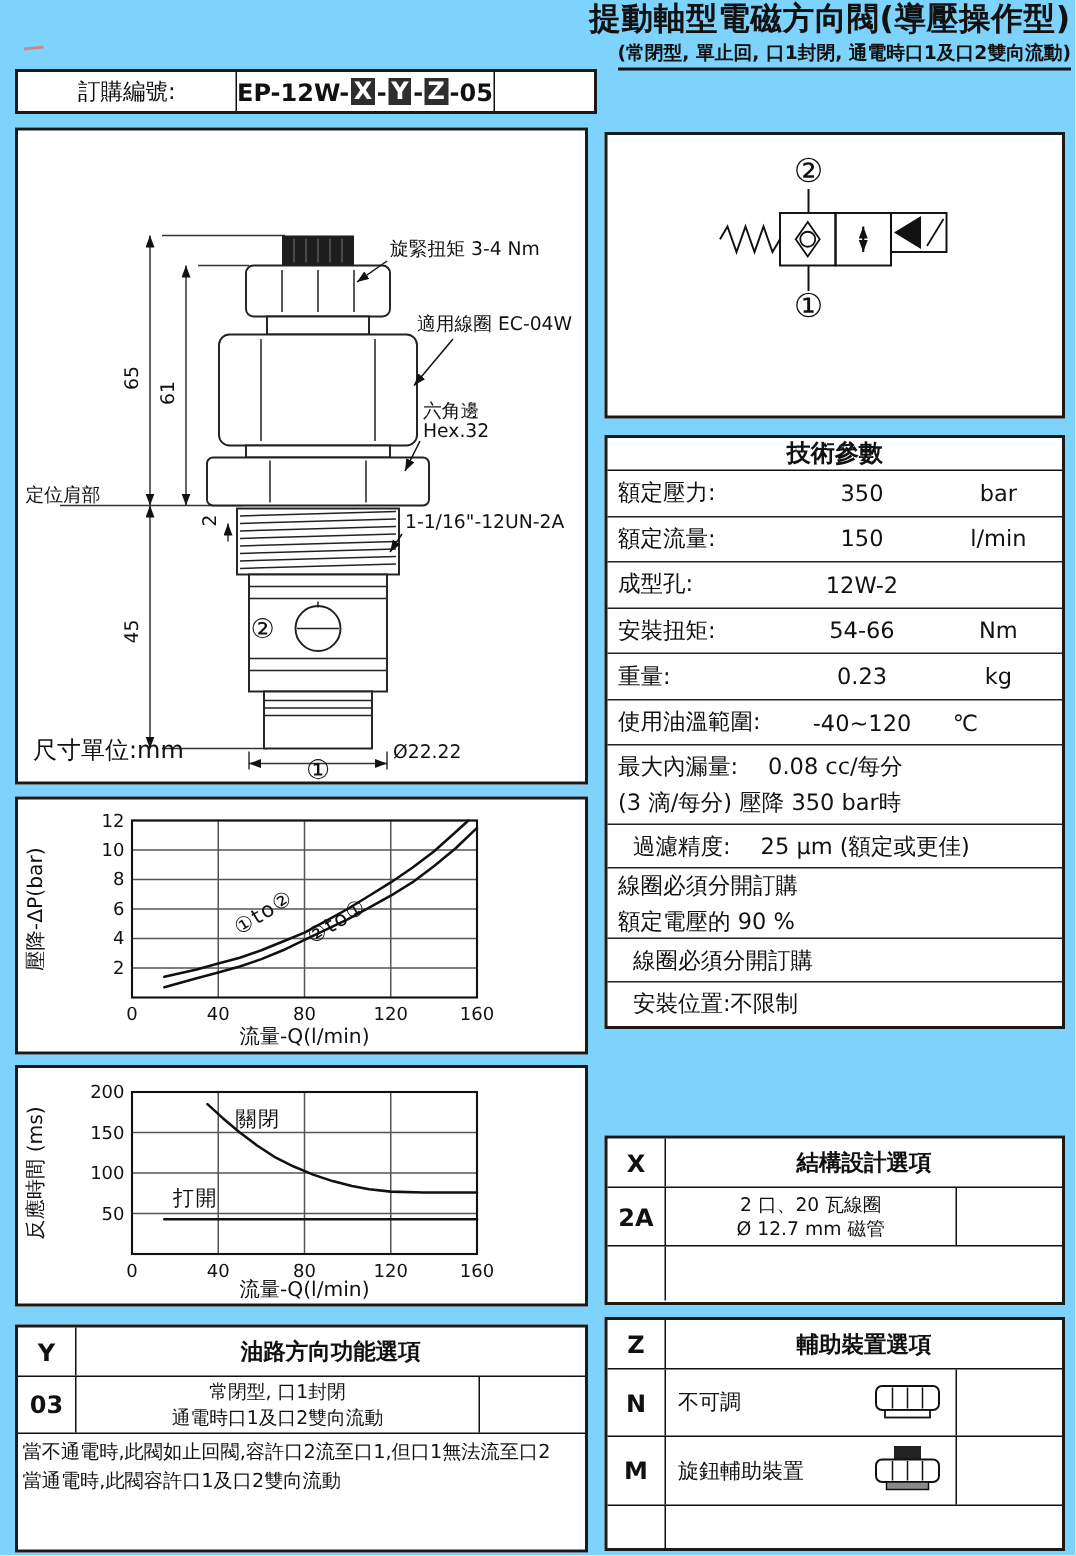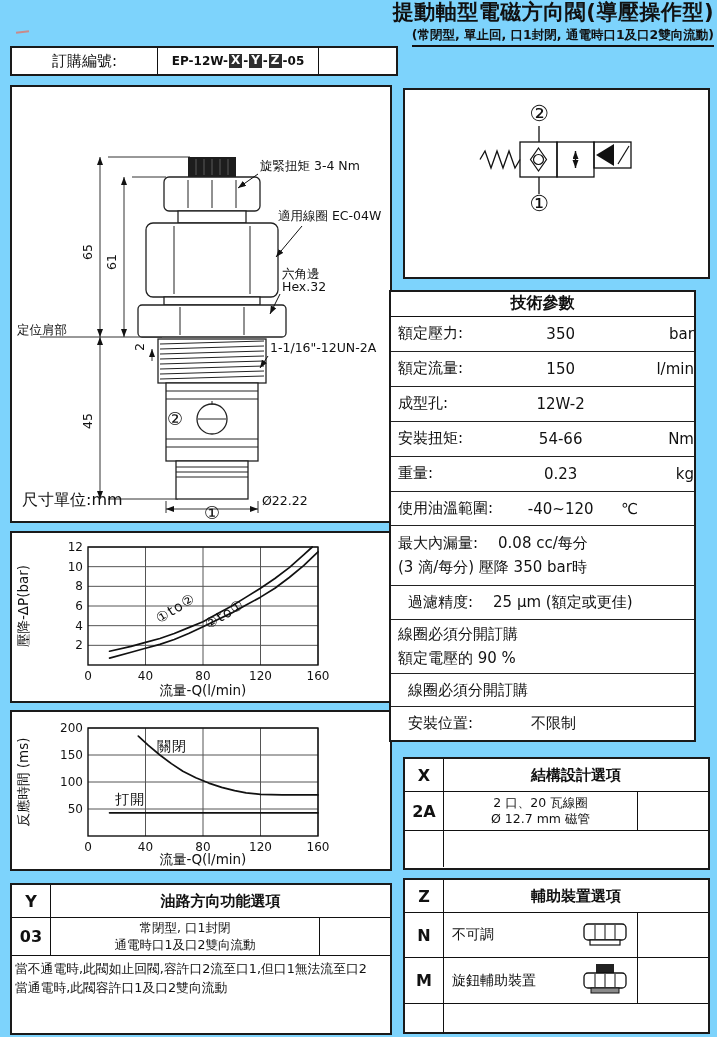--- a/index.html
+++ b/index.html
@@ -7,21 +7,21 @@
         font-family:"DejaVu Sans","Liberation Sans",sans-serif;color:#111}
   .header{position:absolute;top:1px;right:3px;text-align:right}
   .title{font-size:21px;font-weight:bold;line-height:1.1;letter-spacing:.5px}
   .subtitle{display:inline-block;font-size:12.5px;font-weight:bold;border-bottom:2px solid #111;padding-bottom:1px}
   .stray{position:absolute;left:16px;top:31px;width:13px;height:2px;background:#c98a8a;transform:rotate(-6deg)}
   .panel{position:absolute;border:2px solid #1a1a1a;background:#fff;box-sizing:border-box}
   
   .order-box{display:flex;align-items:stretch}
   .order-box .oc1{flex:0 0 145px;border-right:1.5px solid #111;display:flex;align-items:center;justify-content:center;font-size:15px}
   .order-box .oc2{flex:0 0 160px;border-right:1.5px solid #111;display:flex;align-items:center;justify-content:center;
-                  font-size:12px;font-weight:bold;white-space:nowrap}
+                  font-size:16px;font-weight:bold;white-space:nowrap}
   .order-box .oc3{flex:1}
   .inv{background:#2e2e2e;color:#fff;padding:0 2px;margin:0 1px;line-height:1.1;display:inline-block}
   
   .unit-note{position:absolute;left:10px;bottom:10px;font-size:16px}
   
   .grid{stroke:#555;stroke-width:1}
   .frame{fill:none;stroke:#111;stroke-width:1.4}
   .curve{fill:none;stroke:#111;stroke-width:1.7;stroke-linecap:round;stroke-linejoin:round}
   .tick{font-size:12px;fill:#111}
   .alabel{font-size:13.5px;fill:#111}
@@ -35,26 +35,26 @@
   .ptext{font-size:18px;fill:#111}
   
   .tech{display:flex;flex-direction:column}
   .tech-head{height:24px;border-bottom:1.3px solid #111;display:flex;align-items:center;justify-content:center;
              font-weight:bold;font-size:16px}
   .trow{border-bottom:1.3px solid #222;box-sizing:border-box;font-size:15px}
   .trow:last-child{border-bottom:none}
   .trow3{display:grid;grid-template-columns:40% 32% 28%;align-items:center;height:35px}
   .trow3 .tl{padding-left:7px}
   .trow3 .tv{text-align:center}
-  .trow3 .tu{text-align:right}
+  .trow3 .tu{text-align:center}
   .trow3 .tu.near{text-align:left;padding-left:12px}
   .tmulti{display:flex;flex-direction:column;justify-content:center;padding-left:7px;gap:5px}
   .tinline{display:flex;align-items:center;padding-left:17px}
   .mgap{margin-left:20px}
-  .bgap{margin-left:58px}
+  .bgap{}
   
   .opt-head{display:flex;align-items:stretch;border-bottom:1.3px solid #111;height:32px}
   .opt-code{flex:0 0 38px;border-right:1.3px solid #111;display:flex;align-items:center;justify-content:center;
             font-weight:bold;font-size:16px}
   .opt-title{flex:1;display:flex;align-items:center;justify-content:center;font-weight:bold;font-size:15px}
   .opt-row{display:flex;align-items:stretch;border-bottom:1.3px solid #111}
   .opt-mid{flex:1;display:flex;flex-direction:column;align-items:center;justify-content:center;
            font-size:12.5px;line-height:1.3;text-align:center}
   .opt-tail{flex:0 0 70px;border-left:1.3px solid #111}
   .z-mid{flex:1;display:flex;align-items:center;justify-content:space-between;padding:0 9px 0 8px;font-size:14px}
@@ -271,21 +271,21 @@
       <line x1="170.5" y1="61" x2="170.5" y2="78" stroke="#111" stroke-width="1.4" marker-start="url(#arr2)" marker-end="url(#arr2)"></line>
       <polyline points="75,69.5 80,61 86,78 92,61 98,78 104,61 110,78 115,69.5" fill="none" stroke="#111" stroke-width="1.3"></polyline>
       <rect x="189" y="52" width="37" height="26" fill="none" stroke="#111" stroke-width="1.3"></rect>
       <path d="M191,65 L209,54 L209,76 Z" fill="#111"></path>
       <line x1="213" y1="74" x2="224" y2="56" stroke="#111" stroke-width="1.2"></line>
       <line x1="134" y1="87" x2="134" y2="104" stroke="#111" stroke-width="1.3"></line>
       <text x="134" y="121" text-anchor="middle" font-size="22" fill="#111">①</text>
     </svg>
   </div>
 
-  <div class="panel tech" style="left:389px;top:290px;width:307px;height:452px">
+  <div class="panel tech" style="left:403px;top:290px;width:307px;height:396px">
     <div class="tech-head">技術參數</div>
     <div class="trow trow3">
       <span class="tl">額定壓力:</span>
       <span class="tv">350</span>
       <span class="tu">bar</span>
     </div>
     <div class="trow trow3">
       <span class="tl">額定流量:</span>
       <span class="tv">150</span>
       <span class="tu">l/min</span>

